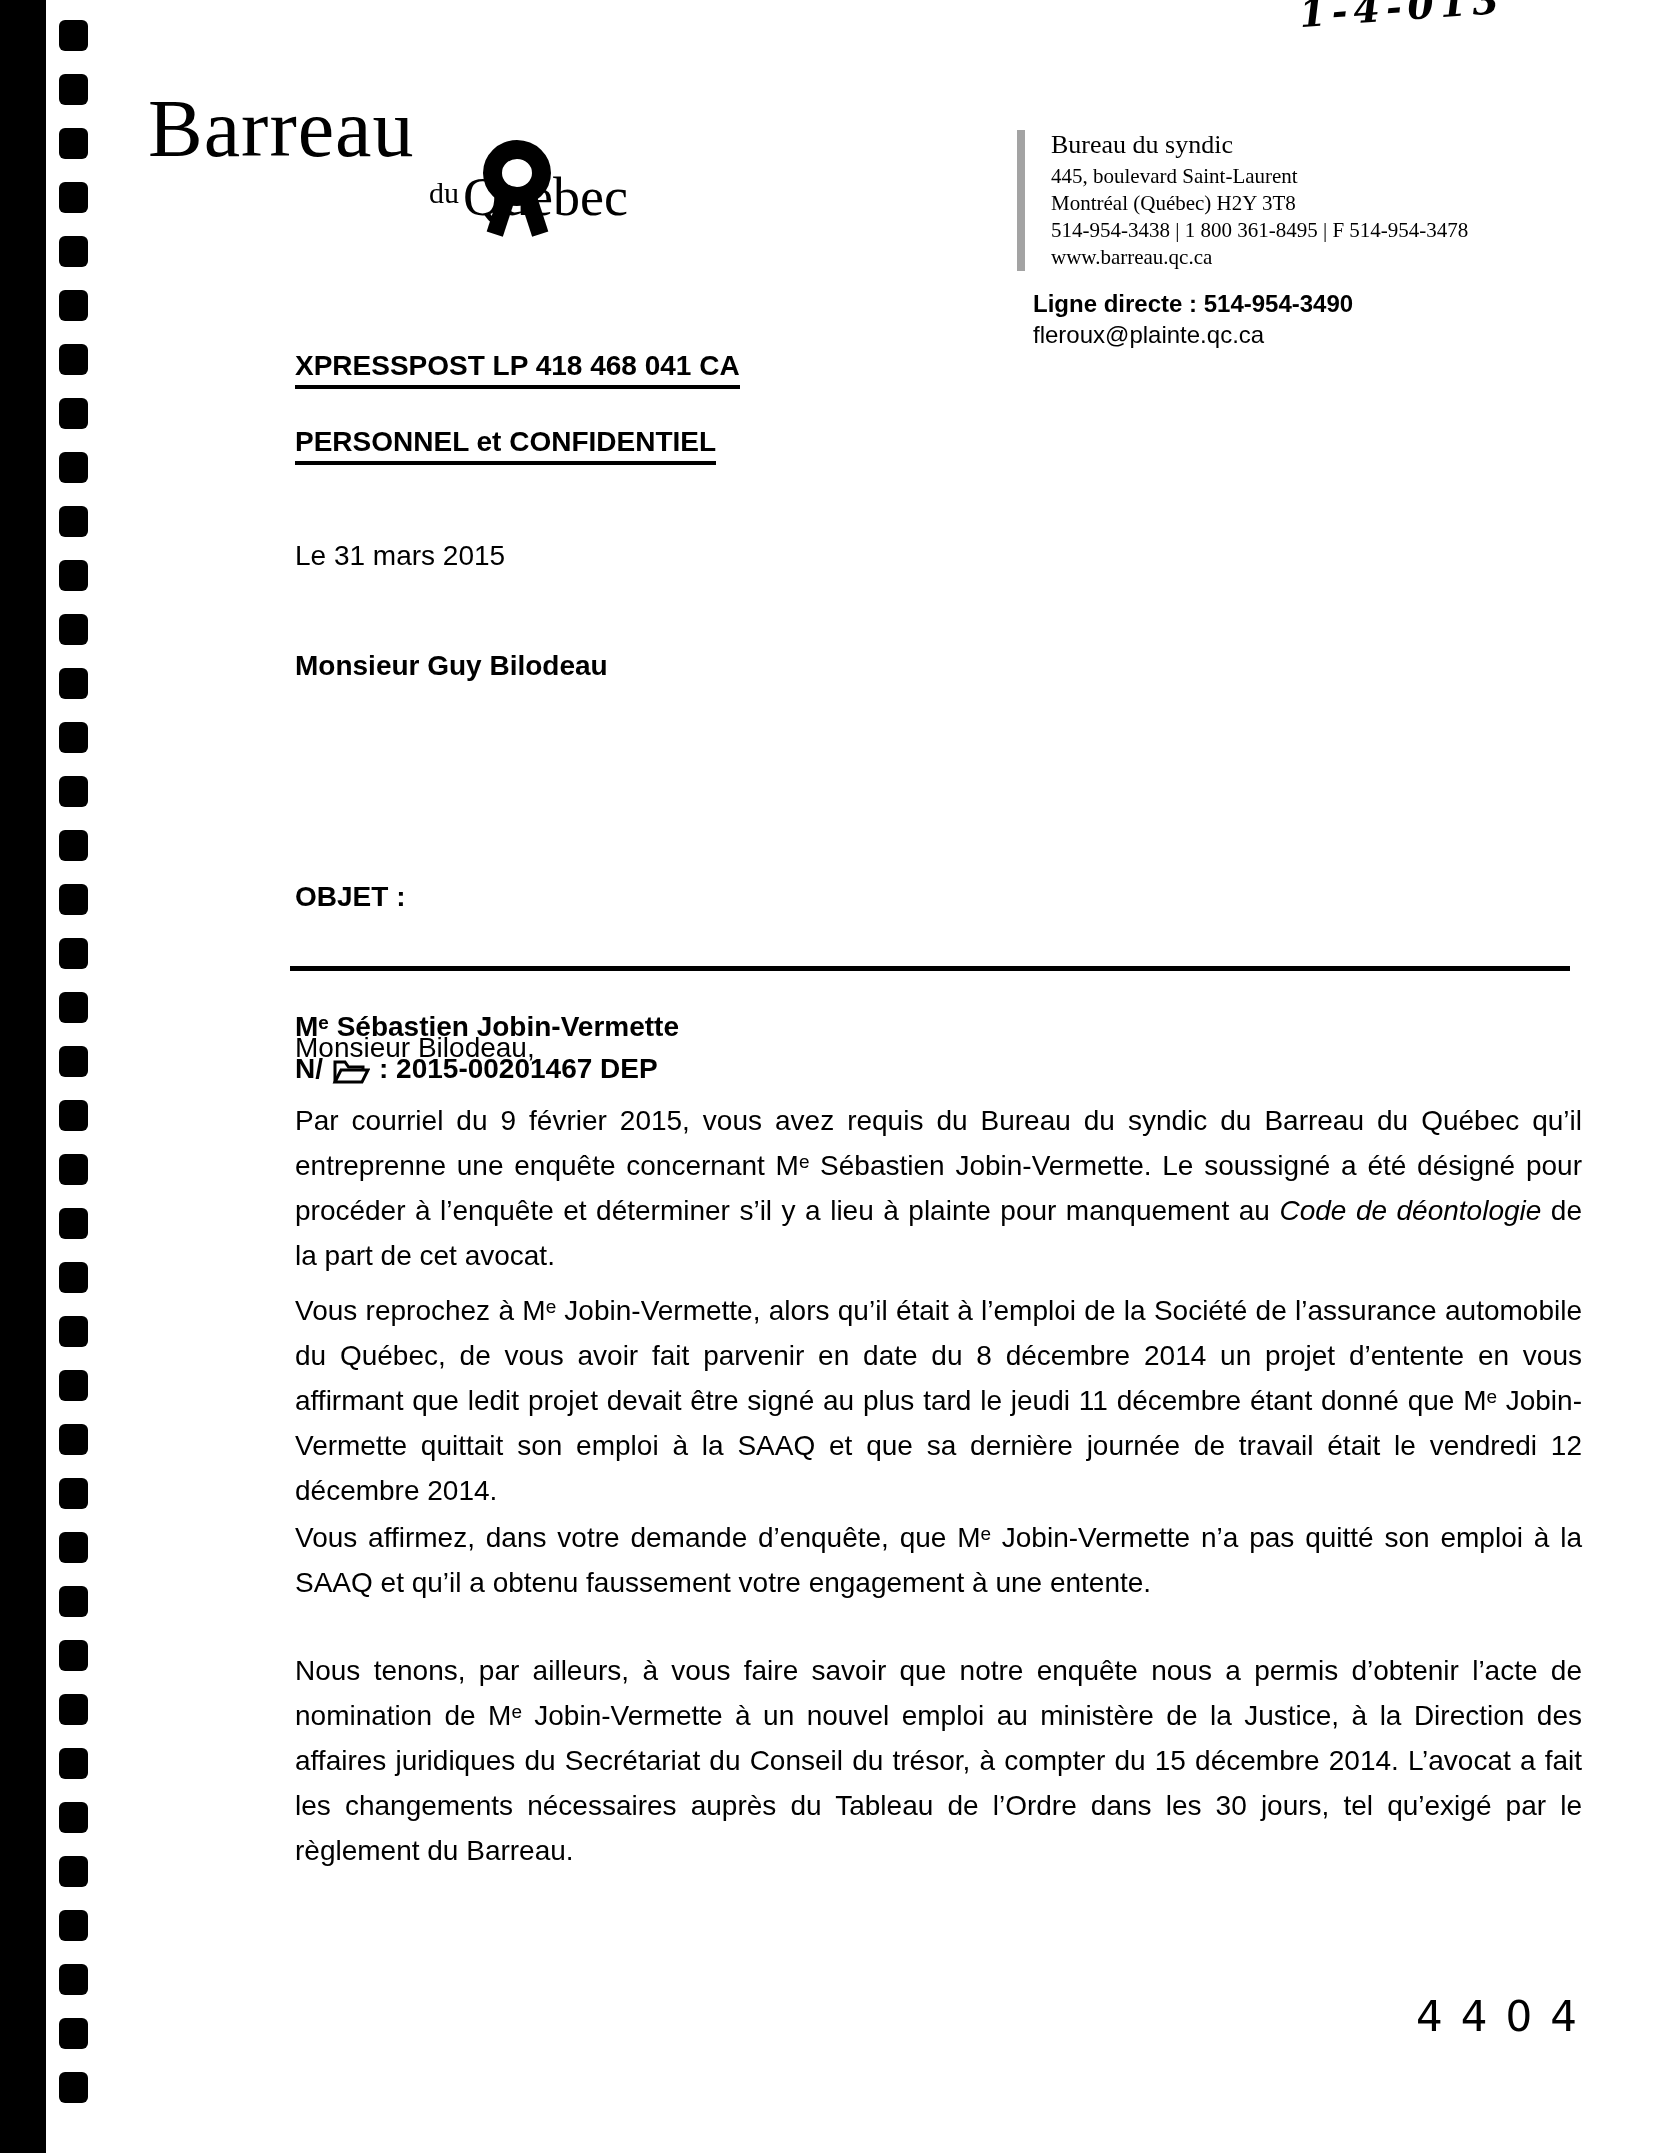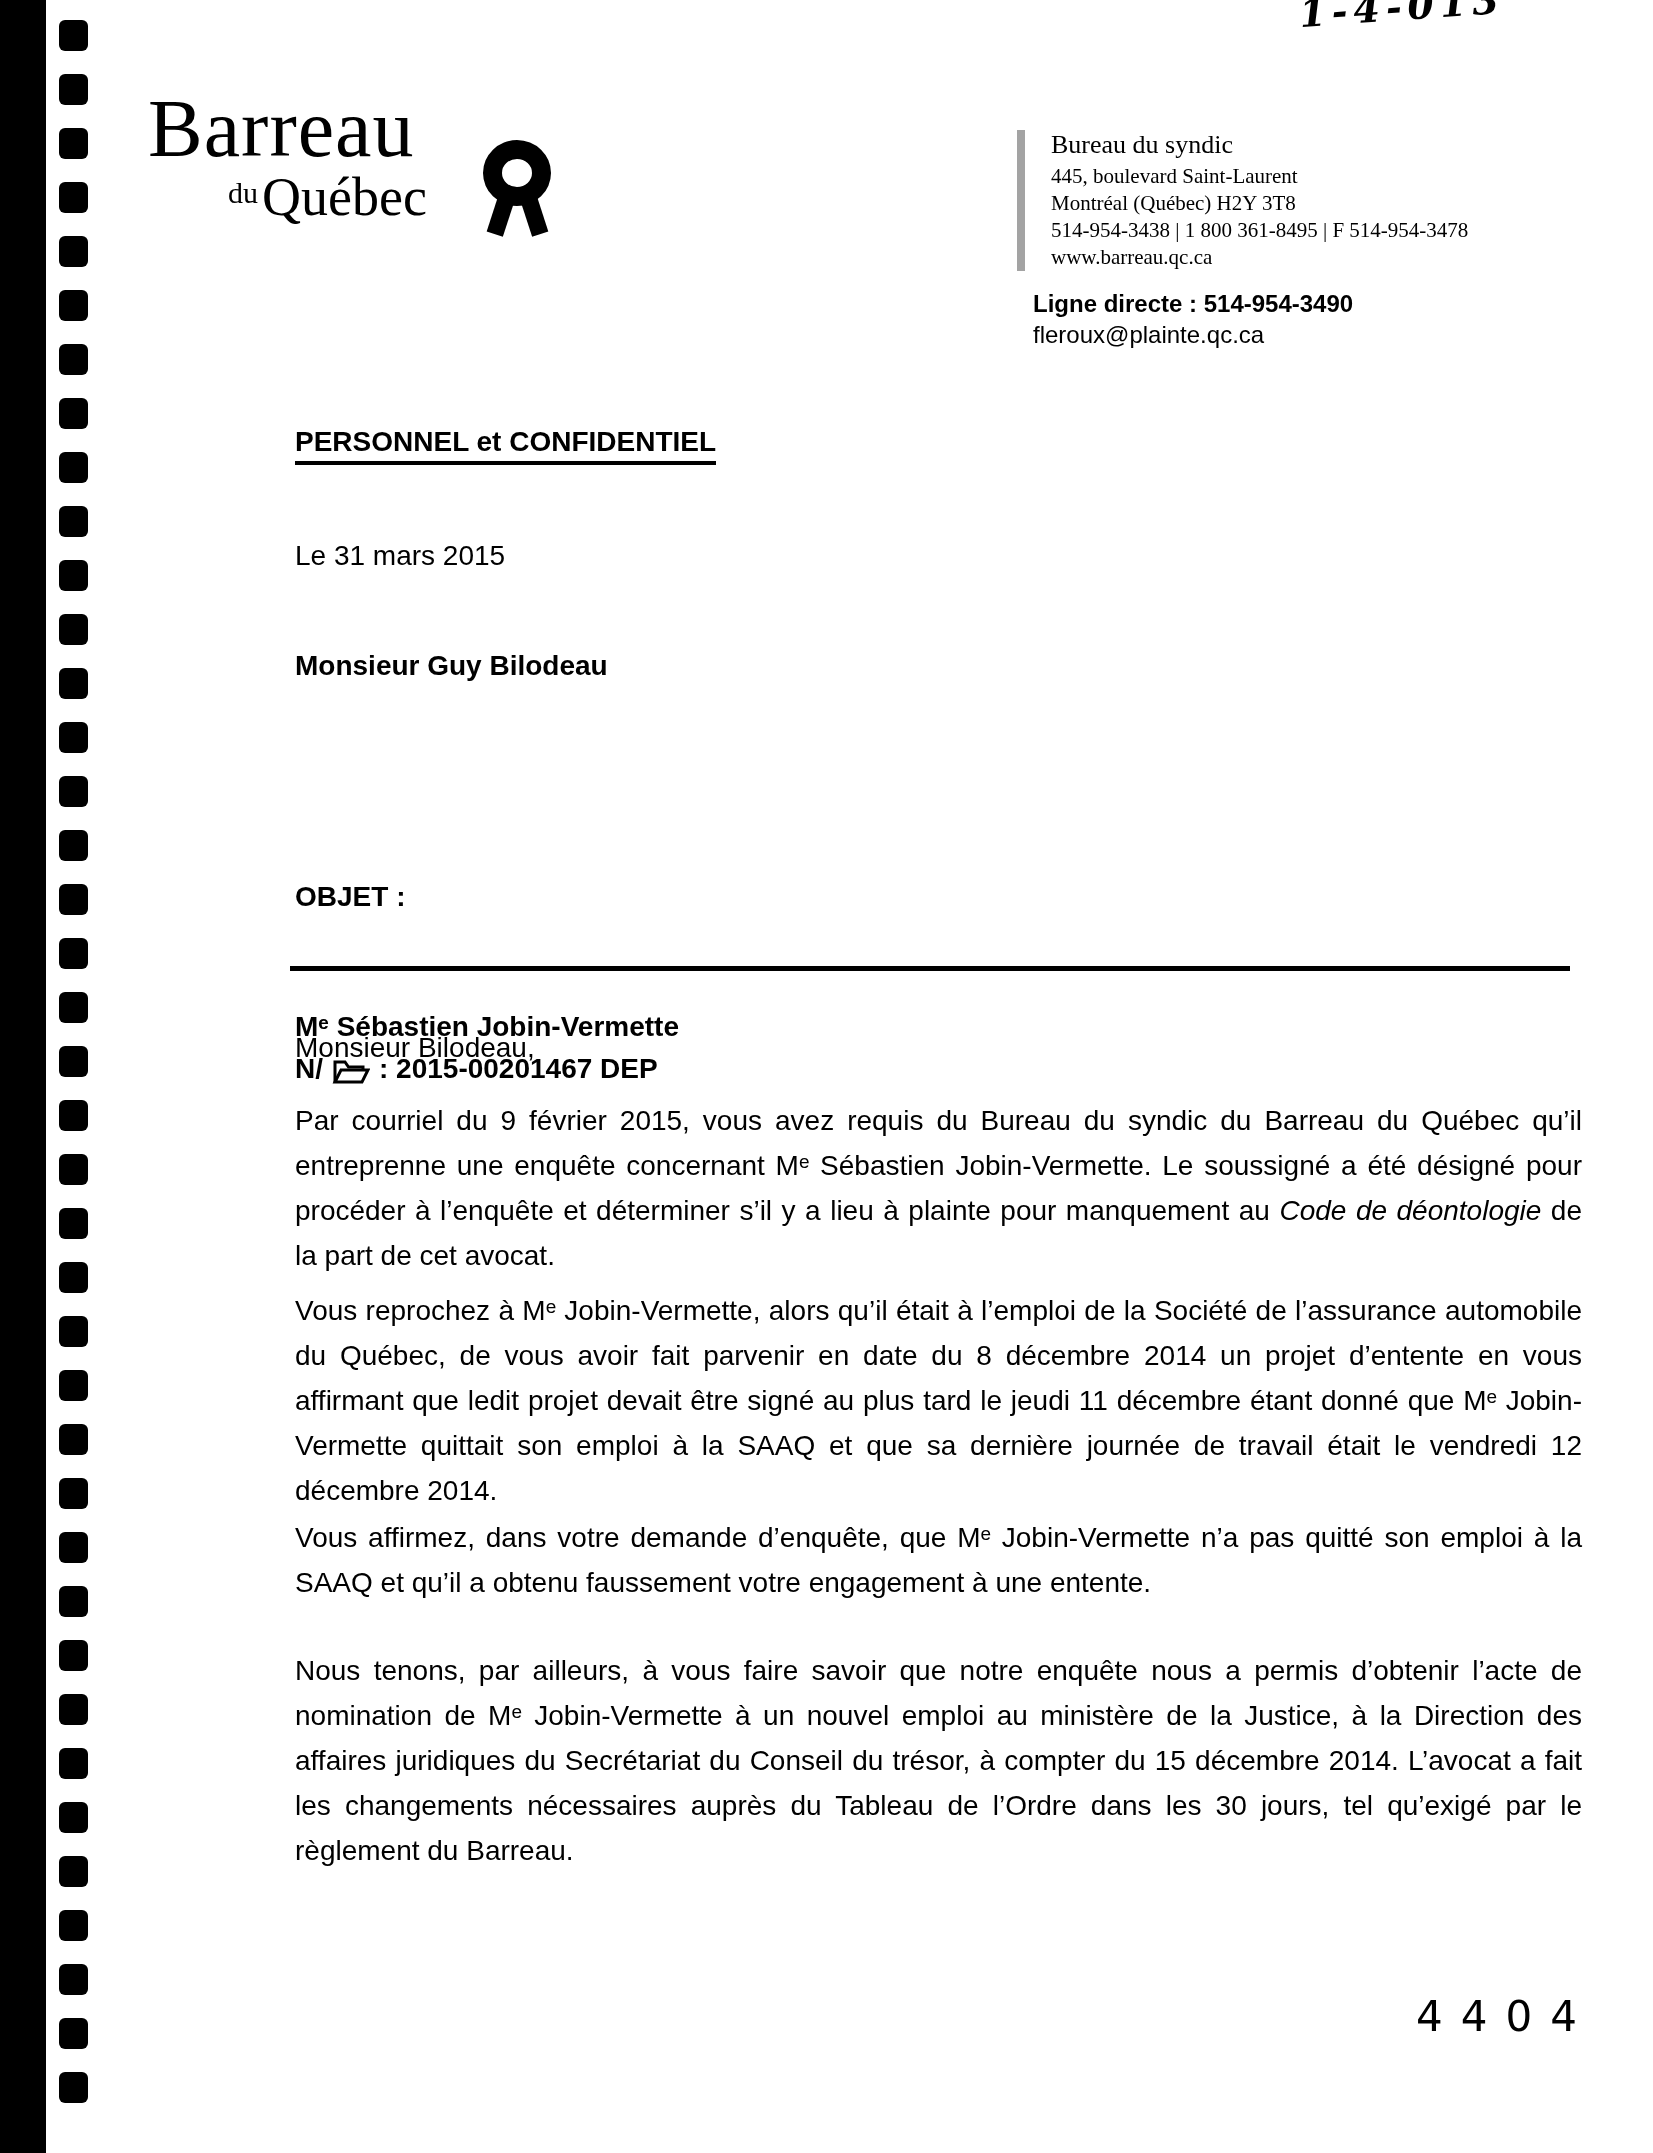--- a/index.html
+++ b/index.html
@@ -16,21 +16,21 @@
   .handwriting {
     position:absolute; top:-16px; right:148px;
     font-family:"DejaVu Serif","Liberation Serif",serif;
     font-style:italic; font-weight:bold; font-size:38px;
     transform:rotate(-4deg); letter-spacing:6px;
   }
 
   
   .logo { position:absolute; left:148px; top:88px; width:480px; }
   .logo-line1 { font-family:"Liberation Serif","DejaVu Serif",serif; font-size:82px; line-height:1; letter-spacing:1px; }
-  .logo-line2 { font-family:"Liberation Serif","DejaVu Serif",serif; margin-left:80px; margin-top:-4px; }
+  .logo-line2 { font-family:"Liberation Serif","DejaVu Serif",serif; margin-left:42px; margin-top:-4px;text-align:right; }
   .logo-du { font-size:30px; vertical-align:12px; }
   .logo-quebec { font-size:54px; }
   .ribbon-icon { position:absolute; left:335px; top:52px; width:70px; height:95px; }
   .ribbon-ring { position:absolute; left:0; top:0; width:30px; height:28px; border:19px solid #000; border-radius:50%; }
   .ribbon-tail { position:absolute; top:58px; width:17px; height:38px; background:#000; transform-origin:top center; }
   .ribbon-tail.left  { left:15px; transform:rotate(18deg); }
   .ribbon-tail.right { left:37px; transform:rotate(-18deg); }
 
   
   .addr {
@@ -138,20 +138,23 @@
     <div>Montréal (Québec)  H2Y 3T8</div>
     <div>514-954-3438 | 1 800 361-8495 | F 514-954-3478</div>
     <div>www.barreau.qc.ca</div>
   </div>
 
   <div class="direct">
     <div class="direct-line">Ligne directe : 514-954-3490</div>
     <div>fleroux@plainte.qc.ca</div>
   </div>
 
+  <div class="ref xpresspost">
+    <span class="ref-underline">XPRESSPOST LP 418 468 041 CA</span>
+  </div>
 
   <div class="ref personnel">
     <span class="ref-underline">PERSONNEL et CONFIDENTIEL</span>
   </div>
 
   <div class="date">Le 31 mars 2015</div>
 
   <div class="recipient">Monsieur Guy Bilodeau</div>
 
   <div class="objet">

